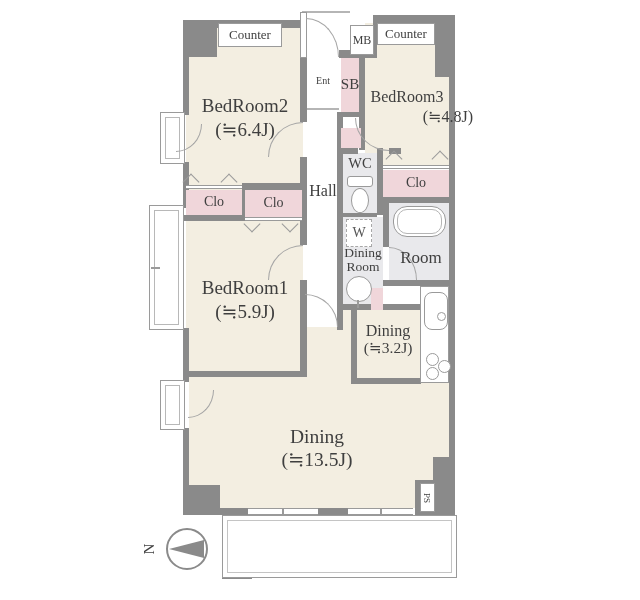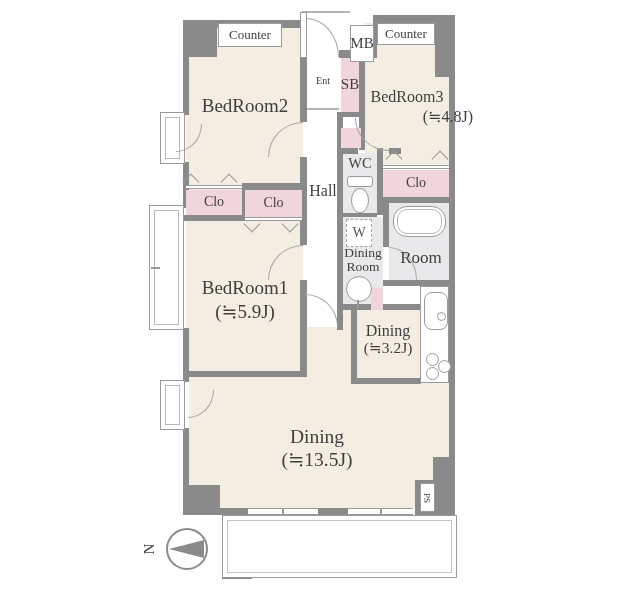--- a/index.html
+++ b/index.html
@@ -127,21 +127,21 @@
   <div class="mark down" style="left:284px;top:218px;"></div>
   <div class="mark up" style="left:388px;top:153px;"></div>
   <div class="mark up" style="left:434px;top:153px;"></div>
 
   <div class="box" style="left:218px;top:23px;width:64px;height:24px;font-size:13px;">
       <span>Counter</span>
     </div>
   <div class="box" style="left:377px;top:23px;width:58px;height:22px;font-size:13px;">
       <span>Counter</span>
     </div>
-  <div class="box" style="left:350px;top:25px;width:24px;height:37px;font-size:15px;">
+  <div class="box" style="left:350px;top:25px;width:24px;height:30px;font-size:12px;">
       <span>MB</span>
     </div>
   <div class="box" style="left:420px;top:483px;width:15px;height:29px;font-size:9px;">
       <span class="vtext">PS</span>
     </div>
   <div style="position:absolute;left:346px;top:219px;width:26px;height:28px;background:#fff;border:1.5px dashed #a8a8a8;box-sizing:border-box;display:flex;align-items:center;justify-content:center;font-size:14px;color:#555;">
       <span>W</span>
     </div>
 
   <div style="position:absolute;left:302px;top:11px;width:48px;height:2px;background:#b5b5b5;"></div>
@@ -170,20 +170,23 @@
 
   <div style="position:absolute;left:166px;top:528px;width:42px;height:42px;border:2px solid #8a8a8a;border-radius:50%;background:#fff;box-sizing:border-box;"></div>
   <div style="position:absolute;left:169px;top:540px;width:0;height:0;border-right:35px solid #8a8a8a;border-top:9px solid transparent;border-bottom:9px solid transparent;"></div>
   <div class="label" style="left:139px;top:540px;width:22px;height:18px;font-size:15px;transform:rotate(-90deg);">
       <span>N</span>
     </div>
 
   <div class="label" style="left:183px;top:95px;width:124px;height:22px;font-size:19px;">
       <span>BedRoom2</span>
     </div>
+  <div class="label" style="left:183px;top:119px;width:124px;height:22px;font-size:19px;">
+      <span>(≒6.4J)</span>
+    </div>
   <div class="label" style="left:365px;top:88px;width:84px;height:18px;font-size:16px;">
       <span>BedRoom3</span>
     </div>
   <div class="label" style="left:365px;top:108px;width:108px;height:18px;font-size:16px;justify-content:flex-end;">
       <span>(≒4.8J)</span>
     </div>
   <div class="label" style="left:183px;top:277px;width:124px;height:22px;font-size:19px;">
       <span>BedRoom1</span>
     </div>
   <div class="label" style="left:183px;top:301px;width:124px;height:22px;font-size:19px;">

